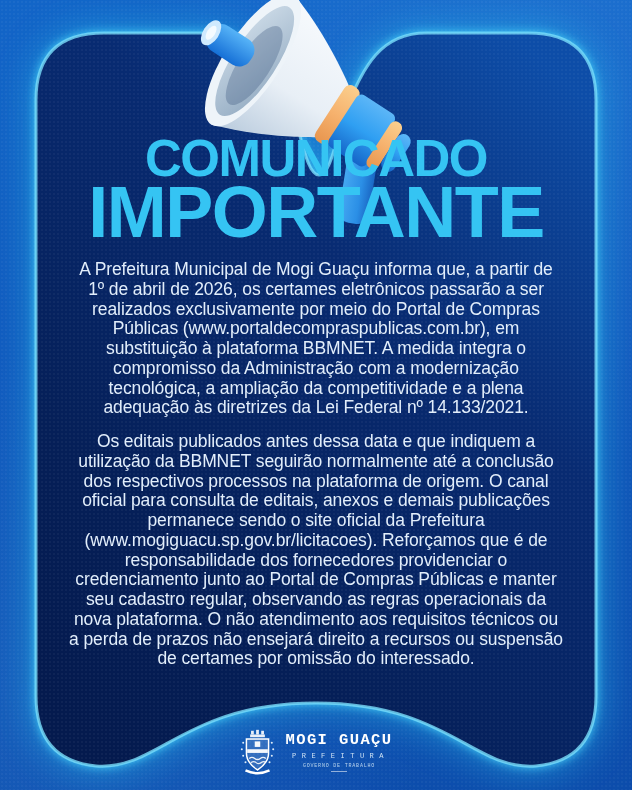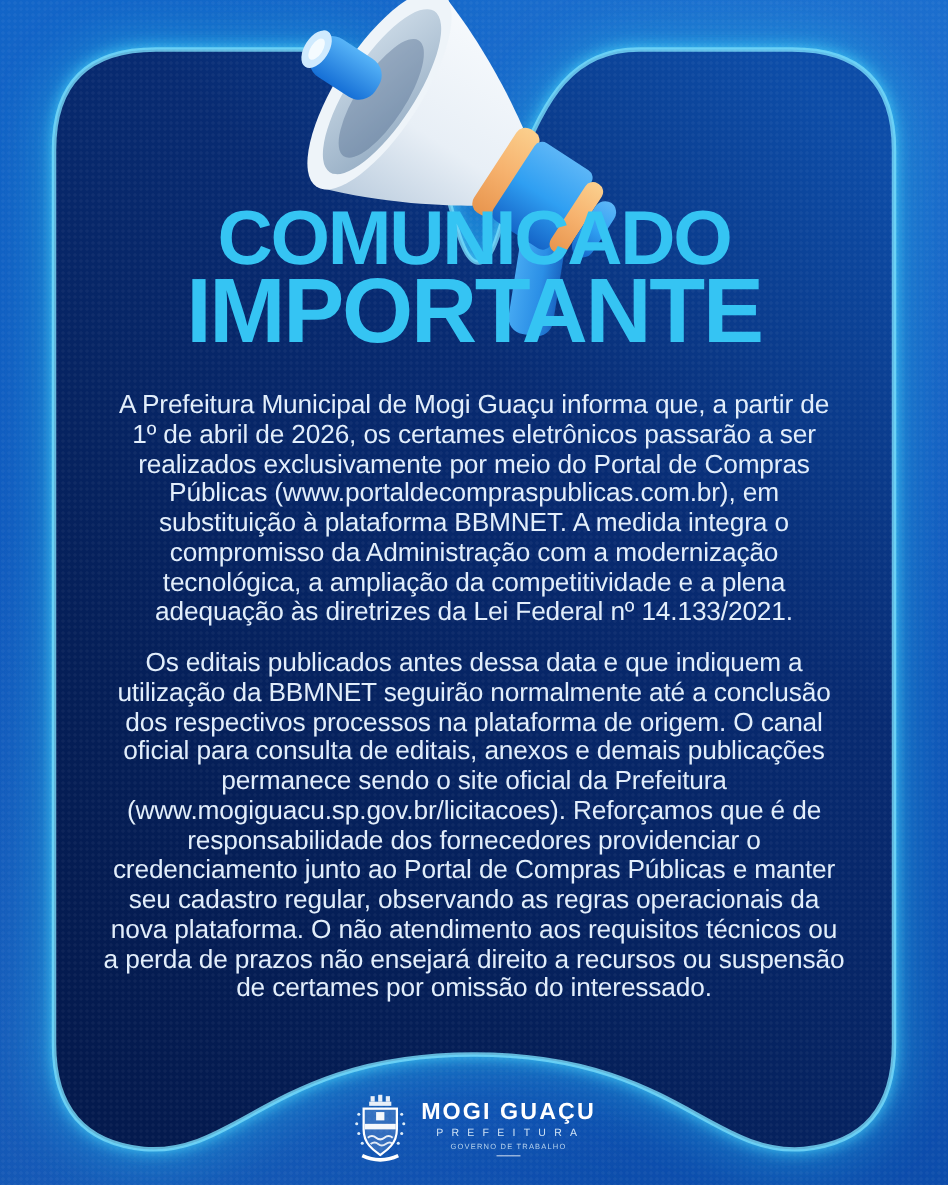--- a/index.html
+++ b/index.html
@@ -22,31 +22,31 @@
   .card-shape path{
     filter: drop-shadow(0 0 5px rgba(70,205,250,.95)) drop-shadow(0 0 16px rgba(35,165,225,.6)) drop-shadow(0 0 30px rgba(25,140,210,.35));
   }
   .megaphone{ position:absolute; left:168px; top:-6px; width:262px; height:252px; z-index:2; }
   .title{
     position:absolute; top:136px; left:0; width:100%; z-index:3;
     text-align:center; color:#35c4f3; font-weight:bold; letter-spacing:-1.5px;
     text-transform:uppercase; line-height:.9;
   }
   .title .l1{ display:block; font-size:51px; }
-  .title .l2{ display:block; font-size:61px; margin-top:-2px;text-align:center; }
+  .title .l2{ display:block; font-size:72px; margin-top:-2px;text-align:center; }
   .body-text{
     position:absolute; left:46px; right:46px; z-index:3;
     color:#e2eefb; font-size:17.5px; line-height:1.13; text-align:center;
     white-space:pre-line; letter-spacing:-0.1px;
   }
   .p1{ top:243px; }
   .p2{ top:432px; }
   .footer{
     position:absolute; left:0; bottom:14px; width:100%; z-index:3;
-    display:flex; align-items:center; justify-content:center; gap:9px;
+    display:flex; align-items:center; justify-content:center; gap:9px;font-family:Liberation Mono, monospace;
   }
   .crest{ width:37px; height:48px; flex:0 0 auto; }
   .org-col{ display:flex; flex-direction:column; align-items:center; }
   .org-name{ color:#ffffff; font-weight:bold; font-size:15.5px; letter-spacing:1.4px; line-height:1.1; }
   .org-sub{ color:#cfe3f5; font-size:7px; letter-spacing:5.5px; margin-top:2px; margin-left:3px; }
   .org-tagline{ color:#b9d4ee; font-size:5px; letter-spacing:.8px; margin-top:3px; }
   .org-flourish{ width:16px; height:1px; background:rgba(255,255,255,.55); margin-top:2px; }
 </style>
 </head>
 <body>

